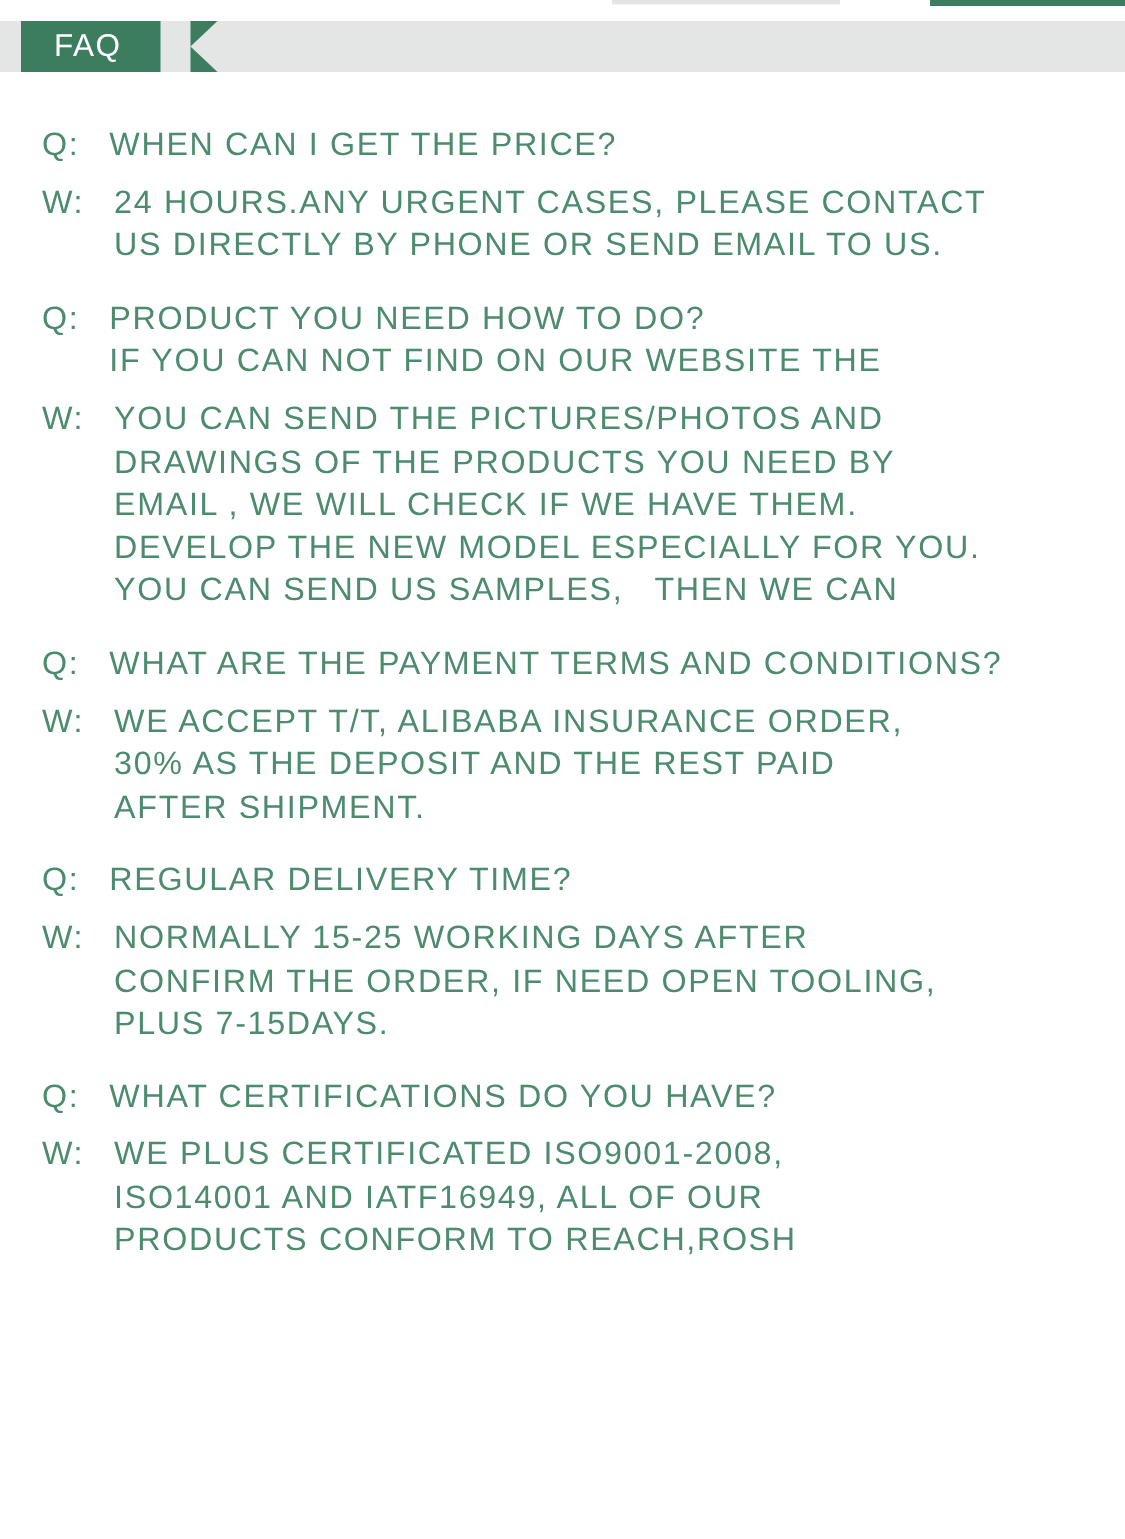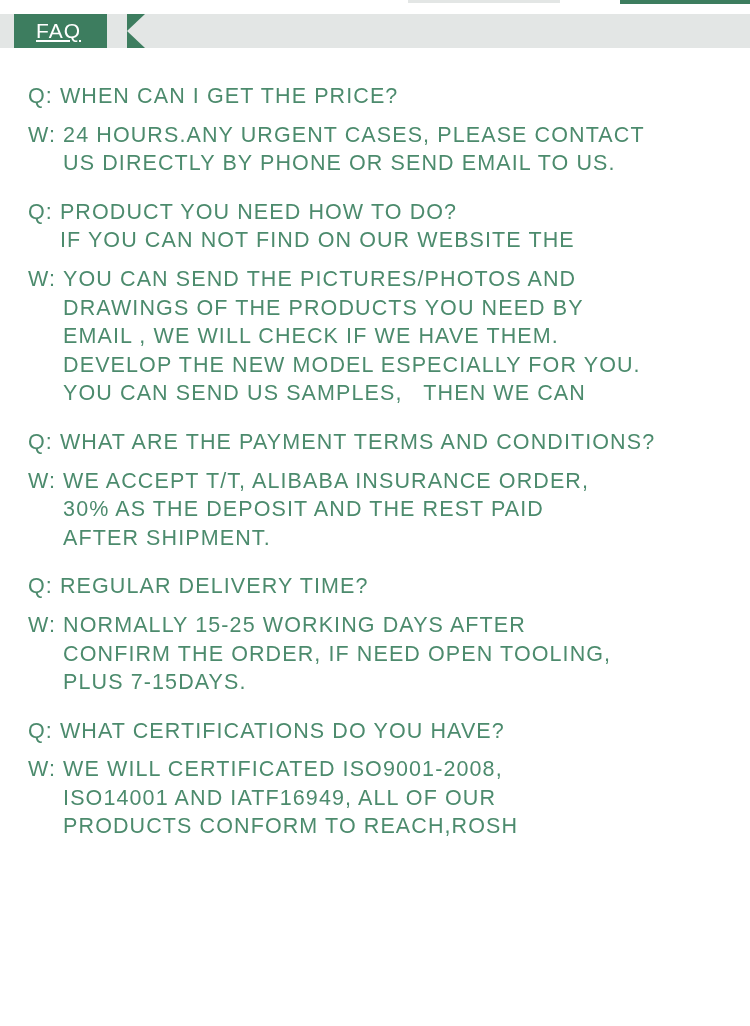--- a/index.html
+++ b/index.html
@@ -51,21 +51,20 @@
     top: 14px;
     height: 34px;
     background: #3d7d5f;
     padding: 0 26px 0 22px;
     display: flex;
     align-items: center;
     color: #ffffff;
     font-size: 21px;
     letter-spacing: 1px;
     font-family: "Liberation Sans", sans-serif;
-    text-decoration: underline;
   }
   .header-tab-arrow {
     position: absolute;
     left: 127px;
     top: 14px;
     width: 0;
     height: 0;
     border-top: 17px solid #3d7d5f;
     border-bottom: 17px solid #3d7d5f;
     border-right: 18px solid transparent;
@@ -94,20 +93,21 @@
   .qa-tag {
     flex: 0 0 auto;
     padding-right: 7px;
     white-space: nowrap;
   }
   .qa-text {
     flex: 1 1 auto;
   }
   .qa-text div {
     white-space: pre;
+    margin-left: 13px;
   }
 </style>
 </head>
 <body>
 
 <div class="header">
   <div class="header-top-accent"></div>
   <div class="header-top-accent2"></div>
   <div class="header-strip"></div>
   <div class="header-tab">
@@ -191,20 +191,20 @@
   <div class="qa-block">
     <div class="qa-line question">
       <span class="qa-tag">Q:</span>
       <span class="qa-text">
         <div>WHAT CERTIFICATIONS DO YOU HAVE?</div>
       </span>
     </div>
     <div class="qa-line answer">
       <span class="qa-tag">W:</span>
       <span class="qa-text">
-        <div>WE WILL CERTIFICATED ISO9001-2008,</div>
+        <div>WE PLUS CERTIFICATED ISO9001-2008,</div>
         <div>ISO14001 AND IATF16949, ALL OF OUR</div>
         <div>PRODUCTS CONFORM TO REACH,ROSH</div>
       </span>
     </div>
   </div>
 
 </div>
 
 </body></html>

